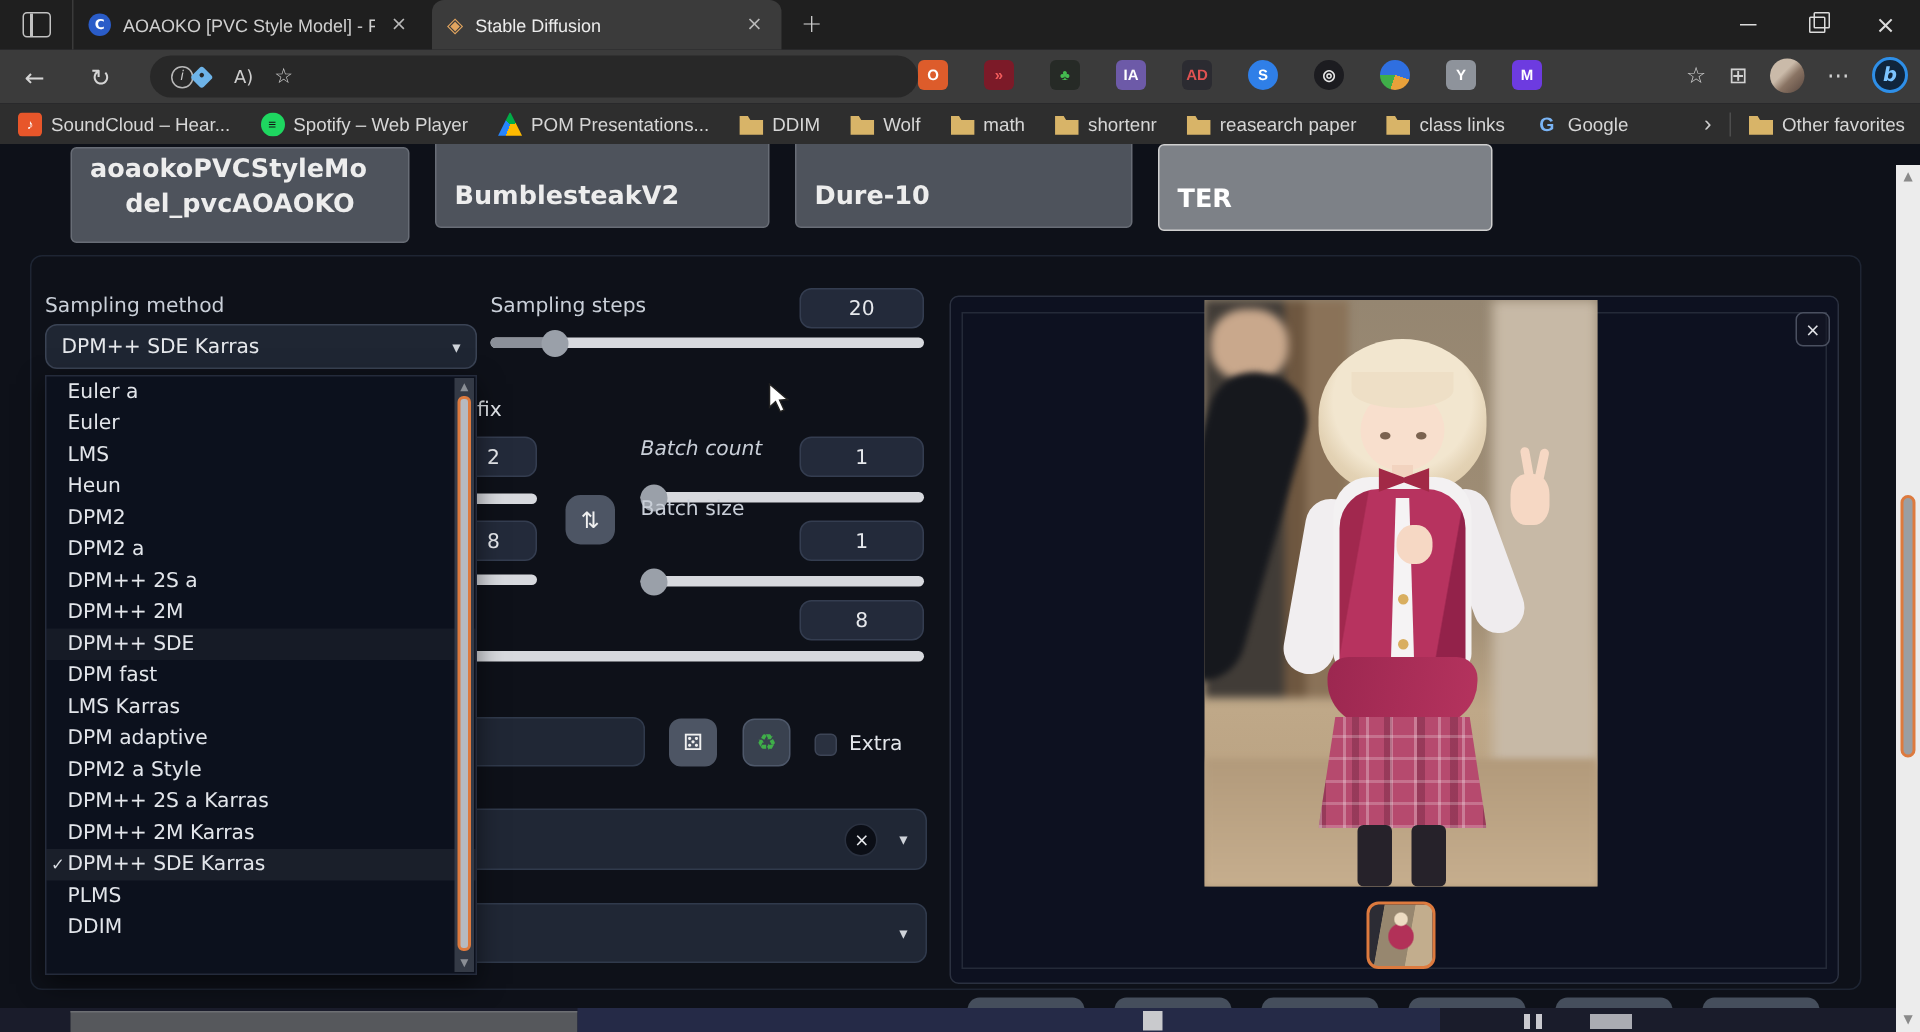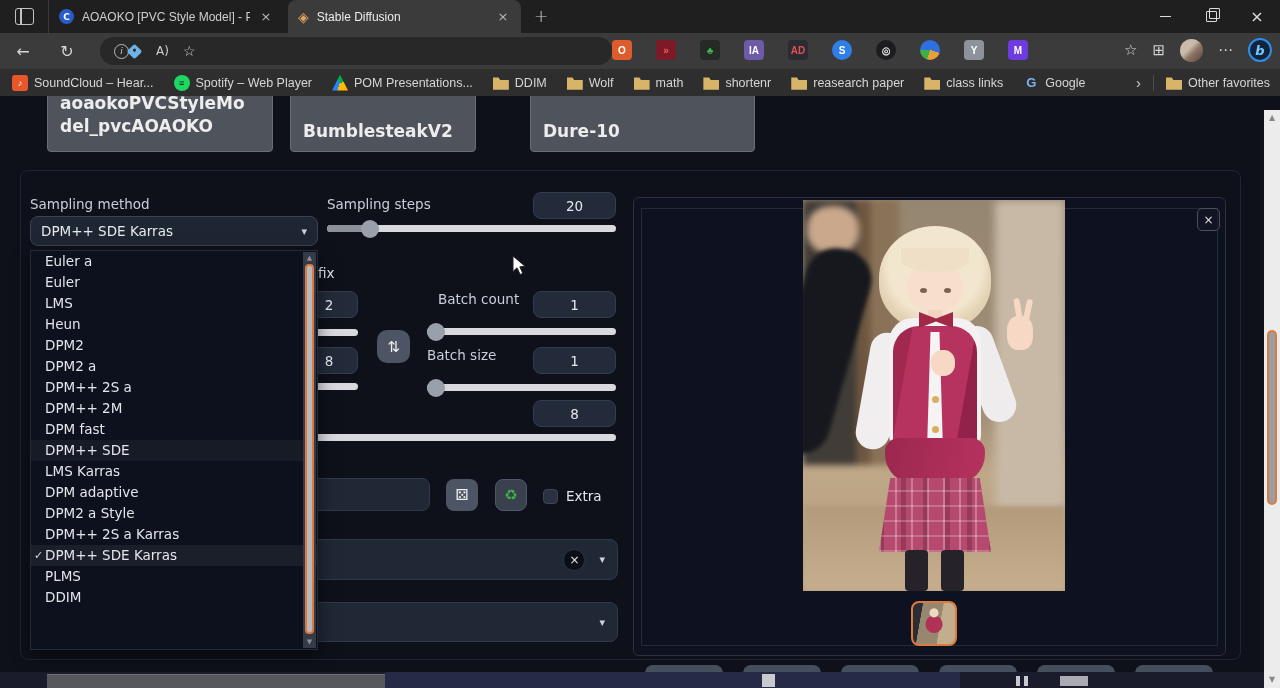--- a/index.html
+++ b/index.html
@@ -52,24 +52,24 @@
   .bmi-drive{background:conic-gradient(from 200deg,#2684fc 0 33%,#00ac47 33% 66%,#ffba00 66% 100%);clip-path:polygon(50% 0,100% 100%,0 100%);}
   .bmi-folder{background:#d8b468;clip-path:polygon(0 18%,36% 18%,46% 34%,100% 34%,100% 96%,0 96%);}
   .bmi-google{color:#7ab4f5;font-size:13px;font-weight:bold;}
   .bmright{display:flex;align-items:center;gap:12px;margin-right:10px;}
   .bm-chevron{color:#cfcfcf;font-size:15px;}
   .bm-divider{width:1px;height:16px;background:#4d4d4d;}
   
   .page{position:absolute;left:0;top:96px;width:1264px;height:576px;overflow:hidden;background:#0e1119;}
   .main-panel{position:absolute;left:20px;top:74px;width:1219px;height:488px;border:1px solid #1e2533;border-radius:8px;}
   .card{position:absolute;top:-8px;height:64px;background:#4e535c;border:1px solid #686d76;border-radius:4px;box-sizing:border-box;color:#ededed;font-size:17px;font-weight:600;padding:4px 12px;overflow:hidden;}
-  .card .l2{margin-top:3px;}
+  .card .l2{margin-top:3px;text-align:center;}
   .card.single{display:flex;align-items:flex-end;padding-bottom:10px;}
-  .card1{left:47px;width:226px;}
-  .card2{left:290px;width:186px;text-align:center;}
+  .card1{left:47px;width:226px;margin-top:10px;}
+  .card2{left:290px;width:223px;text-align:center;}
   .card3{left:530px;width:225px;}
   .card4{left:772px;width:223px;top:0px;height:58px;background:#7d8187;border:1px solid #cfcfcf;color:#fff;}
   .label{position:absolute;color:#c9cfd8;font-size:13.5px;}
   .selectbox{position:absolute;left:30px;top:120px;width:288px;height:30px;background:#1f2633;border:1px solid #3a4354;border-radius:8px;display:flex;align-items:center;box-sizing:border-box;}
   .selectbox .val{margin-left:10px;color:#e6e8ec;font-size:13.5px;flex:1;}
   .caret{color:#cfd3d9;font-size:11px;margin-right:10px;}
   .numbox{position:absolute;width:83px;height:27px;background:#232a3a;border:1px solid #343d50;border-radius:8px;color:#e6e8ec;font-size:13.5px;display:flex;align-items:center;justify-content:center;box-sizing:border-box;}
   .slider{position:absolute;height:7px;border-radius:4px;background:#d7d9de;}
   .slider .fill{position:absolute;left:0;top:0;height:7px;border-radius:4px;background:#8b9099;}
   .knob{position:absolute;width:18px;height:18px;border-radius:50%;background:#9aa0a9;}
@@ -262,20 +262,23 @@
     <div class="card card1">
       <div>aoaokoPVCStyleMo</div>
       <div class="l2">del_pvcAOAOKO</div>
     </div>
     <div class="card card2 single">
         <span>BumblesteakV2</span>
       </div>
     <div class="card card3 single">
         <span>Dure-10</span>
       </div>
+    <div class="card card4 single">
+        <span>TER</span>
+      </div>
 
     <div class="label" style="left:30px;top:100px;">Sampling method</div>
     <div class="selectbox">
       <span class="val">DPM++ SDE Karras</span>
       <span class="caret">▾</span>
     </div>
 
     <div class="label" style="left:327px;top:100px;">Sampling steps</div>
     <div class="numbox" style="left:533px;top:96px;">20</div>
     <div class="slider" style="left:327px;top:129px;width:289px;">
@@ -284,25 +287,25 @@
     <div class="knob" style="left:361px;top:124px;"></div>
 
     <div class="label" style="left:318px;top:169px;color:#e2e5ea;">fix</div>
 
     <div class="numbox" style="left:300px;top:195px;width:58px;border-radius:0 8px 8px 0;">2</div>
     <div class="slider" style="left:300px;top:233px;width:58px;"></div>
     <div class="numbox" style="left:300px;top:251px;width:58px;border-radius:0 8px 8px 0;">8</div>
     <div class="slider" style="left:300px;top:287px;width:58px;"></div>
     <div class="sqbtn" style="left:377px;top:234px;">⇅</div>
 
-    <div class="label" style="left:438px;top:195px;">Batch count</div>
+    <div class="label" style="left:427px;top:195px;font-style:italic;">Batch count</div>
     <div class="numbox" style="left:533px;top:195px;">1</div>
     <div class="slider" style="left:427px;top:232px;width:189px;"></div>
     <div class="knob" style="left:427px;top:227px;"></div>
-    <div class="label" style="left:427px;top:251px;">Batch size</div>
+    <div class="label" style="left:427px;top:235px;">Batch size</div>
     <div class="numbox" style="left:533px;top:251px;">1</div>
     <div class="slider" style="left:427px;top:288px;width:189px;"></div>
     <div class="knob" style="left:427px;top:283px;"></div>
 
     <div class="numbox" style="left:533px;top:304px;">8</div>
     <div class="slider" style="left:300px;top:338px;width:316px;"></div>
 
     <div class="widebox" style="top:382px;width:130px;height:33px;border-radius:0 8px 8px 0;"></div>
     <div class="sqbtn" style="left:446px;top:383px;width:32px;height:32px;border-radius:8px;">⚄</div>
     <div class="sqbtn reuse" style="left:495px;top:383px;width:32px;height:32px;border-radius:8px;">♻</div>
@@ -320,26 +323,27 @@
     <div class="dropdown">
       <div id="dd-list">
           <div class="dd-item">Euler a</div>
           <div class="dd-item">Euler</div>
           <div class="dd-item">LMS</div>
           <div class="dd-item">Heun</div>
           <div class="dd-item">DPM2</div>
           <div class="dd-item">DPM2 a</div>
           <div class="dd-item">DPM++ 2S a</div>
           <div class="dd-item">DPM++ 2M</div>
+          <div class="dd-item hover">DPM++ SDE</div>
           <div class="dd-item">DPM fast</div>
-          <div class="dd-item hover">DPM++ SDE</div>
           <div class="dd-item">LMS Karras</div>
           <div class="dd-item">DPM adaptive</div>
           <div class="dd-item">DPM2 a Style</div>
           <div class="dd-item">DPM++ 2S a Karras</div>
+          <div class="dd-item">DPM++ 2M Karras</div>
           <div class="dd-item selected"><span class="check">✓</span>DPM++ SDE Karras</div>
           <div class="dd-item">PLMS</div>
           <div class="dd-item">DDIM</div>
         </div>
       <div class="dd-scroll">
         <span class="arr" style="top:2px;">▲</span>
         <span class="thumb"></span>
         <span class="arr" style="bottom:2px;">▼</span>
       </div>
     </div>

